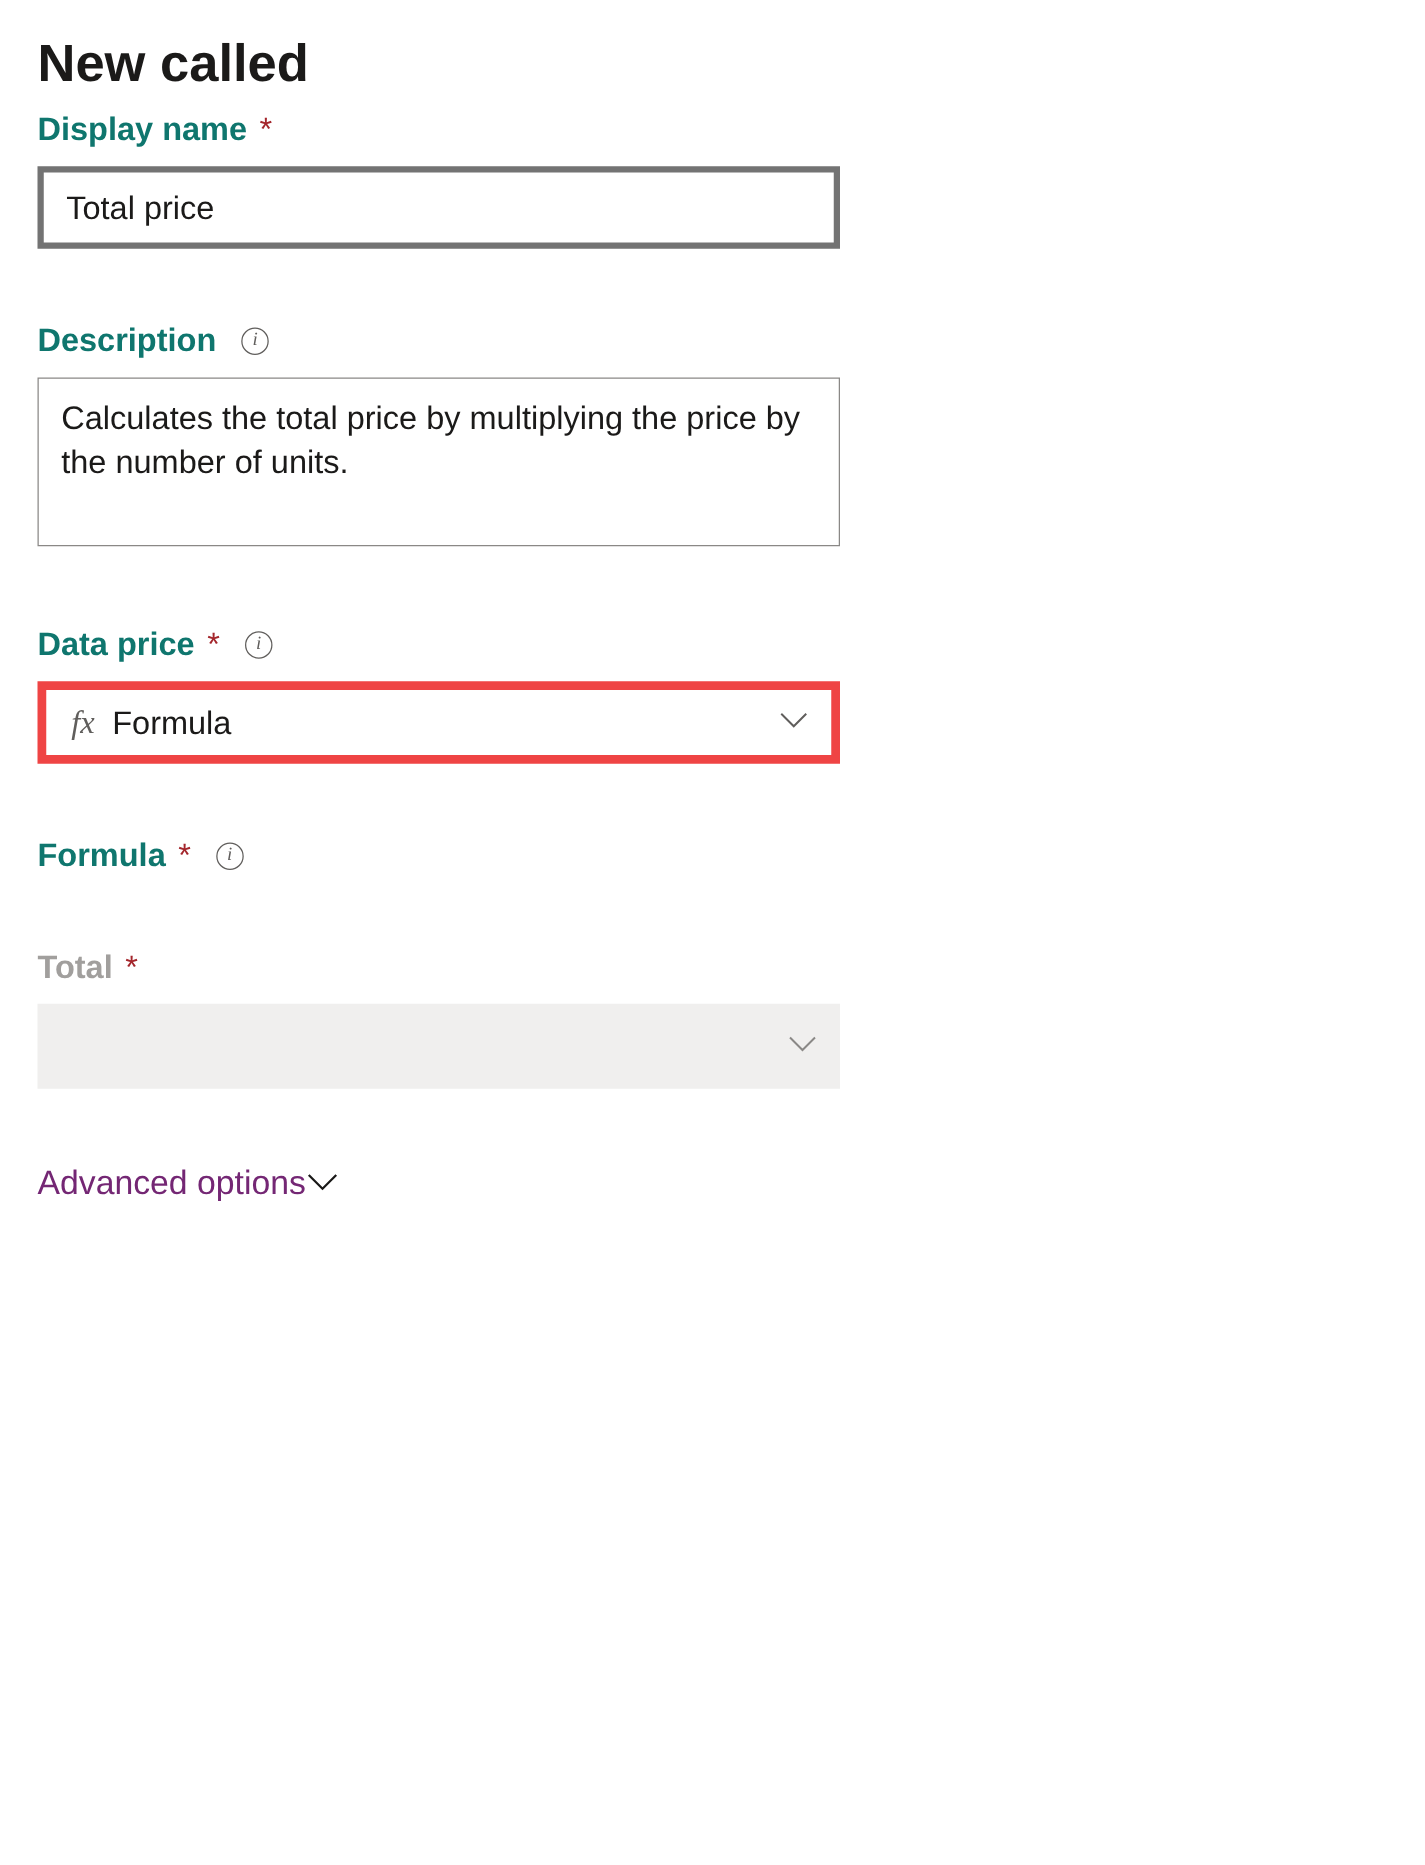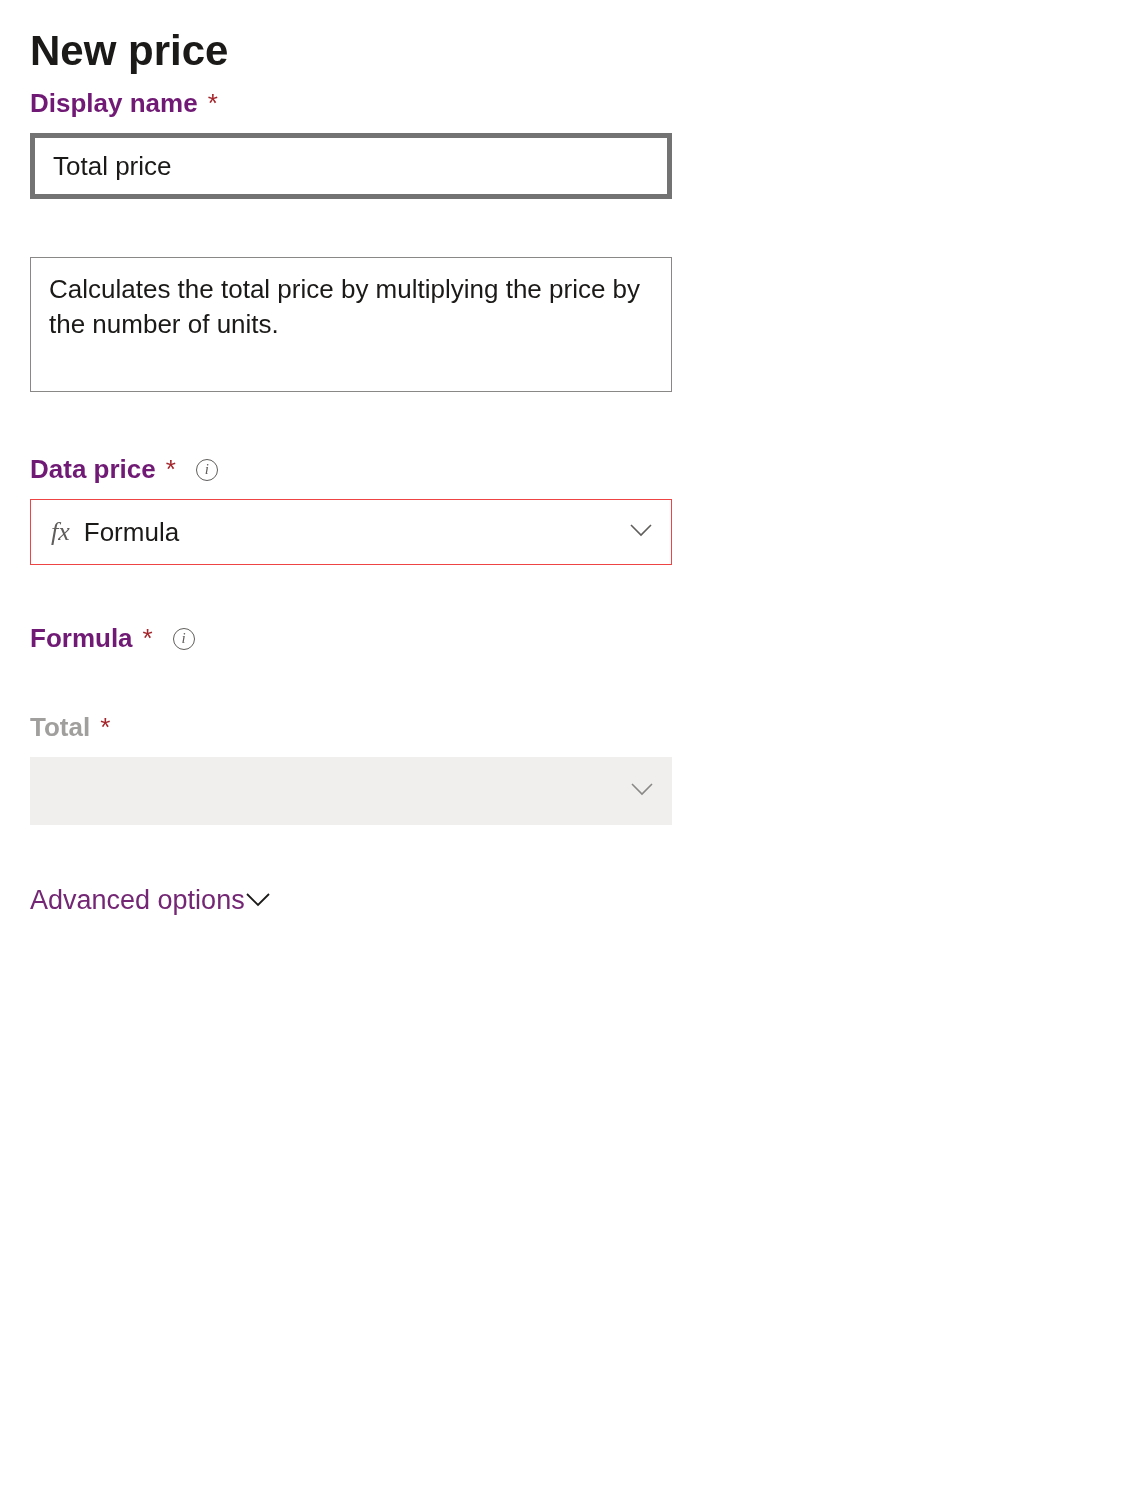--- a/index.html
+++ b/index.html
@@ -35,21 +35,21 @@
 
     .label-row {
       display: flex;
       align-items: center;
       gap: 8px;
       margin-bottom: 14px;
     }
     .field-label {
       font-size: 26px;
       font-weight: 600;
-      color: #701a75;
+      color: #0f766e;
     }
     .field-label.disabled { color: #a19f9d; }
     .req { color: #a4262c; font-size: 26px; margin-left: 2px; }
 
     .info-icon {
       width: 22px; height: 22px;
       border: 1.6px solid #605e5c;
       border-radius: 50%;
       display: inline-flex;
       align-items: center;
@@ -85,21 +85,21 @@
       font-size: 26px;
       color: #1b1a19;
       font-family: inherit;
       resize: none;
       line-height: 1.35;
     }
 
     .select-box {
       width: 642px;
       height: 66px;
-      border: 1px solid #ef4444;
+      border: 7px solid #ef4444;
       background: #ffffff;
       display: flex;
       align-items: center;
       justify-content: space-between;
       padding: 0 24px 0 20px;
       cursor: pointer;
     }
     .select-left { display: flex; align-items: center; gap: 14px; }
     .fx-icon {
       font-family: Georgia, "Times New Roman", serif;
@@ -166,32 +166,36 @@
       color: #742774;
       font-weight: 400;
     }
     .advanced-row .chevron-down svg path { stroke: #1b1a19; }
   </style>
 </head>
 <body>
 
 <div class="page">
 
-  <h1 class="title">New price</h1>
+  <h1 class="title">New called</h1>
 
 
   <div class="field">
     <div class="label-row">
       <span class="field-label">Display name</span>
       <span class="req">*</span>
     </div>
     <input class="text-input" type="text" value="Total price" style="">
   </div>
 
   <div class="field">
+    <div class="label-row">
+      <span class="field-label">Description</span>
+      <span class="info-icon"></span>
+    </div>
     <textarea class="textarea-input" style="">Calculates the total price by multiplying the price by the number of units.</textarea>
   </div>
 
   <div class="field">
     <div class="label-row">
       <span class="field-label">Data price</span>
       <span class="req">*</span>
       <span class="info-icon"></span>
     </div>
     <div class="select-box">

